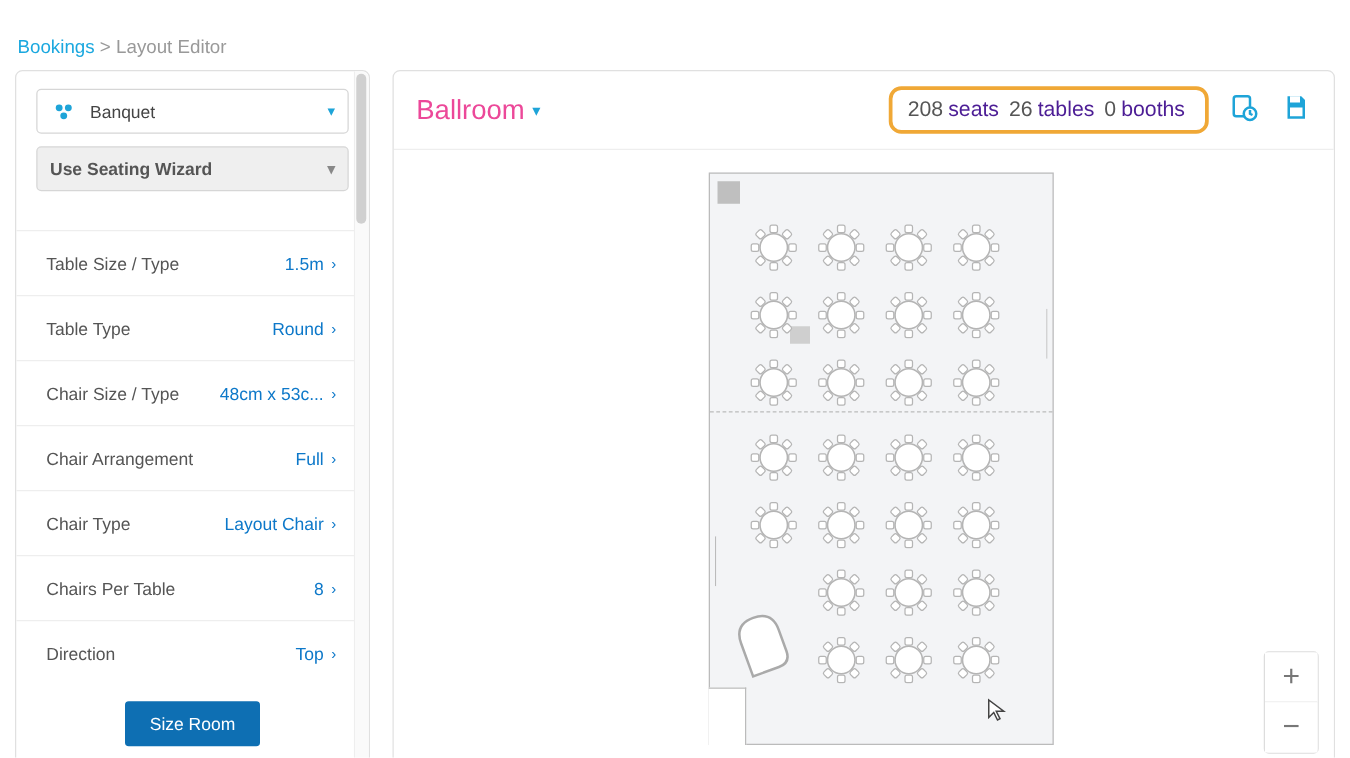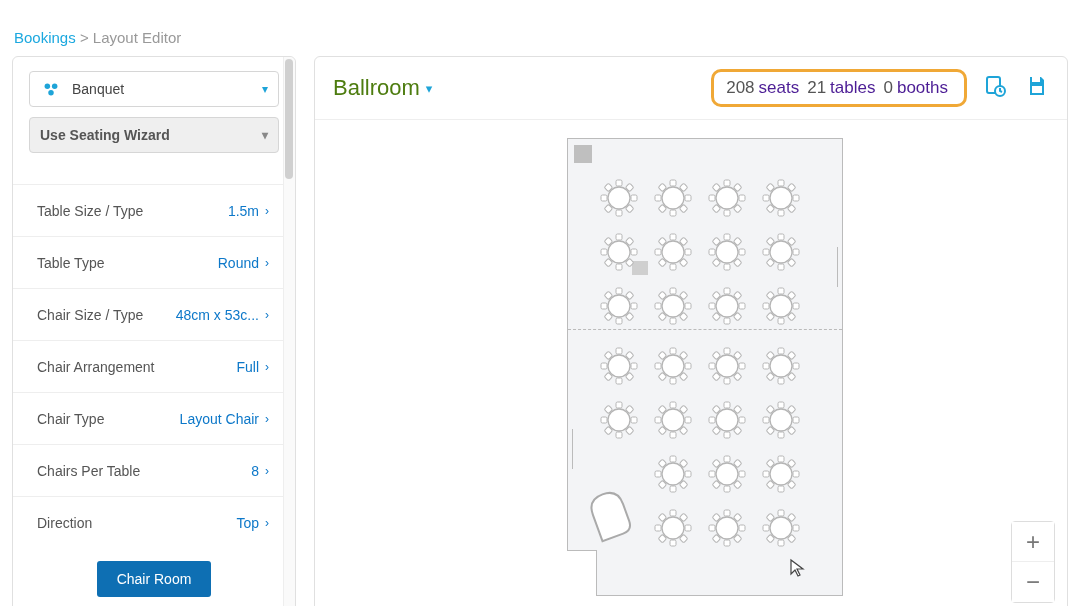--- a/index.html
+++ b/index.html
@@ -26,21 +26,21 @@
   .prop-row { display:flex; align-items:center; justify-content:space-between; height:52px; padding:0 26px 0 24px; border-top:1px solid #eee; font-size:14px; color:#555; cursor:pointer; }
   .prop-row .val { color:#0d78c9; display:flex; align-items:center; gap:6px; }
   .prop-row .chev-r { color:#0d78c9; font-size:12px; }
   .sidebar-foot { padding:14px 0 18px 0; display:flex; justify-content:center; border-top:0; }
   .reset-btn { background:#0e6fb3; color:#fff; border:none; border-radius:3px; padding:10px 20px; font-size:14px; cursor:pointer; }
 
   
   .canvas-card { flex:1; border:1px solid #e0e0e0; border-radius:6px; background:#fff; display:flex; flex-direction:column; overflow:hidden; position:relative; }
   .canvas-header { display:flex; align-items:center; padding:12px 18px; border-bottom:1px solid #eee; }
   .room-title-wrap { display:flex; align-items:center; gap:6px; cursor:pointer; }
-  .room-title { font-size:22px; color:#4d7c0f; }
+  .room-title { font-size:22px; color:#ec4899; }
   .room-title-wrap .chev { color:#1ea4d8; font-size:13px; }
   .stats { margin-left:auto; display:flex; align-items:center; gap:4px; border:3px solid #f0a836; border-radius:10px; padding:6px 12px; font-size:17px; }
   .stats .num { color:#555; }
   .stats .lbl { color:#4c1d95; margin-right:4px; }
   .header-icons { display:flex; align-items:center; gap:18px; margin-left:16px; }
   .hicon { color:#1ea4d8; font-size:22px; cursor:pointer; line-height:1; }
 
   .canvas-body { flex:1; position:relative; background:#fff; }
   .room-outline { position:absolute; left:252px; top:18px; width:276px; height:458px; background:#f3f4f6; border:1px solid #bbb; }
   .mid-line { position:absolute; left:0; right:0; top:190px; border-top:1px dashed #bbb; }
@@ -149,34 +149,34 @@
         </div>
         <div class="prop-row">
           <span>Direction</span>
           <span class="val">
             <span>Top</span>
             <span class="chev-r">›</span>
           </span>
         </div>
       </div>
     <div class="sidebar-foot">
-      <button class="reset-btn">Chair Room</button>
+      <button class="reset-btn">Size Room</button>
     </div>
   </div>
 
   <div class="canvas-card">
     <div class="canvas-header">
       <div class="room-title-wrap">
         <span class="room-title">Ballroom</span>
         <span class="chev">▾</span>
       </div>
       <div class="stats">
         <span class="num">208</span>
         <span class="lbl">seats</span>
-        <span class="num">21</span>
+        <span class="num">26</span>
         <span class="lbl">tables</span>
         <span class="num">0</span>
         <span class="lbl">booths</span>
       </div>
       <div class="header-icons">
         <span class="hicon">
           <svg width="24" height="24" viewBox="0 0 24 24" fill="none" stroke="#1ea4d8" stroke-width="2">
               <rect x="4" y="3" width="13" height="16" rx="2"></rect>
               <circle cx="17" cy="17" r="5" fill="#fff"></circle>
               <path d="M17 14v3l2 1"></path>

